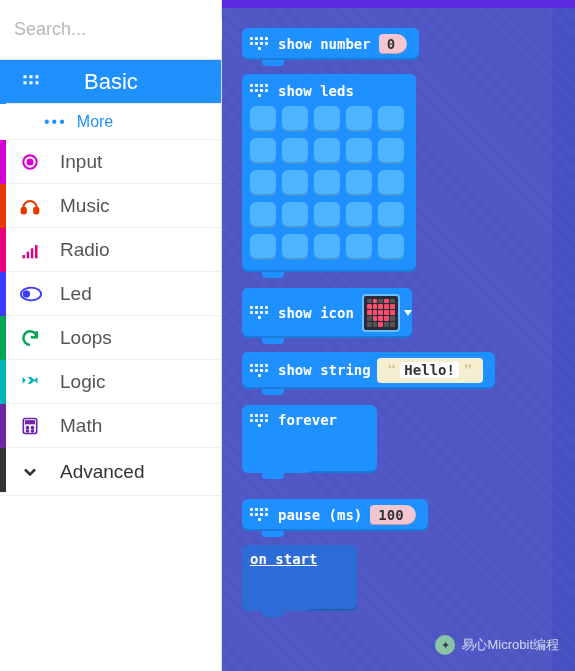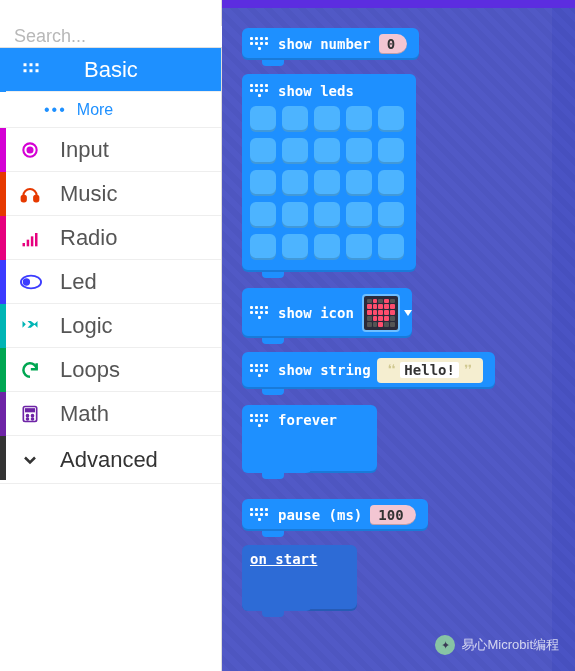--- a/index.html
+++ b/index.html
@@ -1,27 +1,27 @@
 <!DOCTYPE html>
 <html><head>
 <meta charset="utf-8">
 <style>
   * { margin: 0; padding: 0; box-sizing: border-box; }
   html, body { width: 575px; height: 671px; overflow: hidden; font-family: "Segoe UI", Tahoma, sans-serif; }
   body { display: flex; background: #3b3e8a; }
   .sidebar { width: 222px; background: #fff; display: flex; flex-direction: column; border-right: 1px solid #ddd; }
-  .search-row { display: flex; align-items: flex-end; height: 48px; border-bottom: 1px solid #e0e0e0; padding: 0 10px 0 14px; }
+  .search-row { display: flex; align-items: center; height: 60px; border-bottom: 1px solid #e0e0e0; padding: 0 10px 0 14px; }
   .search-row input { border: none; outline: none; font-size: 18px; color: #333; flex: 1; }
   .search-row input::placeholder { color: #b8b8b8; }
   .search-ico { color: #b8b8b8; }
   .cat-list { flex: 1; overflow: auto; }
   .cat { display: flex; align-items: center; height: 44px; padding-left: 14px; cursor: pointer; border-bottom: 1px solid #eee; position: relative; }
   .cat .bar { width: 6px; height: 44px; position: absolute; left: 0; top: 0; }
   .cat .ico { width: 26px; text-align: center; font-size: 18px; margin-left: 6px; }
-  .cat .lbl { margin-left: 14px; font-size: 22px; color: #555; }
+  .cat .lbl { margin-left: 14px; font-size: 19px; color: #555; }
   .cat.active { background: #1e90ff; color: #fff; gap: 24px; }
   .cat.active .lbl { color: #fff; font-size: 22px; }
   .cat.active .bar { background: #1e90ff; }
   .sub { display: flex; align-items: center; height: 36px; padding-left: 44px; color: #1e90ff; font-size: 16px; border-bottom: 1px solid #eee; cursor: pointer; }
   .sub .dots { letter-spacing: 2px; margin-right: 10px; }
   .cat.advanced { height: 48px; }
   .cat.advanced .lbl { color: #333; }
   .cat.advanced .ico { color: #333; }
 
   .canvas { flex: 1; position: relative; background: repeating-linear-gradient(45deg,#4a53c4 0 6px,#4750bf 6px 12px); overflow: hidden; }
@@ -140,37 +140,37 @@
         <span class="bar" style="background:#3b3bff"></span>
         <span class="ico" style="color:#3b3bff">
           <svg width="22" height="16" viewBox="0 0 24 16" fill="currentColor">
             <ellipse cx="12" cy="8" rx="11" ry="7" fill="none" stroke="currentColor" stroke-width="2"></ellipse>
             <circle cx="7" cy="8" r="4"></circle>
           </svg>
         </span>
         <span class="lbl">Led</span>
       </div>
       <div class="cat">
-        <span class="bar" style="background:#00b5b5"></span>
-        <span class="ico" style="color:#00b5b5">
-          <svg width="20" height="20" viewBox="0 0 24 24" fill="currentColor">
-            <path d="M3 6l4 4-4 4V6zM9 6h4l5 4-5 4H9l4-4-4-4zM17 10l4-4v8l-4-4z"></path>
-          </svg>
-        </span>
-        <span class="lbl">Logic</span>
-      </div>
-      <div class="cat">
         <span class="bar" style="background:#00a651"></span>
         <span class="ico" style="color:#00a651">
           <svg width="20" height="20" viewBox="0 0 24 24" fill="none" stroke="currentColor" stroke-width="3">
             <path d="M20 11A8 8 0 1 0 12 20"></path>
             <path d="M20 4v7h-7" stroke-width="3"></path>
           </svg>
         </span>
         <span class="lbl">Loops</span>
+      </div>
+      <div class="cat">
+        <span class="bar" style="background:#00b5b5"></span>
+        <span class="ico" style="color:#00b5b5">
+          <svg width="20" height="20" viewBox="0 0 24 24" fill="currentColor">
+            <path d="M3 6l4 4-4 4V6zM9 6h4l5 4-5 4H9l4-4-4-4zM17 10l4-4v8l-4-4z"></path>
+          </svg>
+        </span>
+        <span class="lbl">Logic</span>
       </div>
       <div class="cat">
         <span class="bar" style="background:#6e24a6"></span>
         <span class="ico" style="color:#6e24a6">
           <svg width="20" height="20" viewBox="0 0 24 24" fill="none" stroke="currentColor" stroke-width="2">
             <rect x="4" y="3" width="16" height="18" rx="2"></rect>
             <rect x="7" y="6" width="10" height="3" fill="currentColor"></rect>
             <circle cx="9" cy="14" r="1.2" fill="currentColor"></circle>
             <circle cx="15" cy="14" r="1.2" fill="currentColor"></circle>
             <circle cx="9" cy="18" r="1.2" fill="currentColor"></circle>

